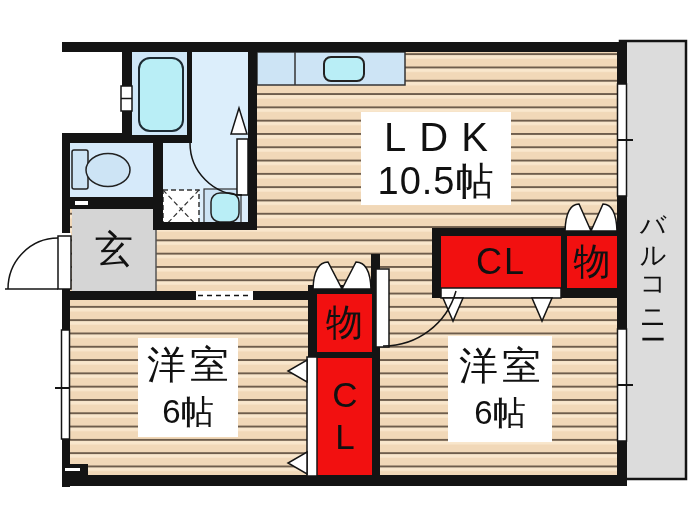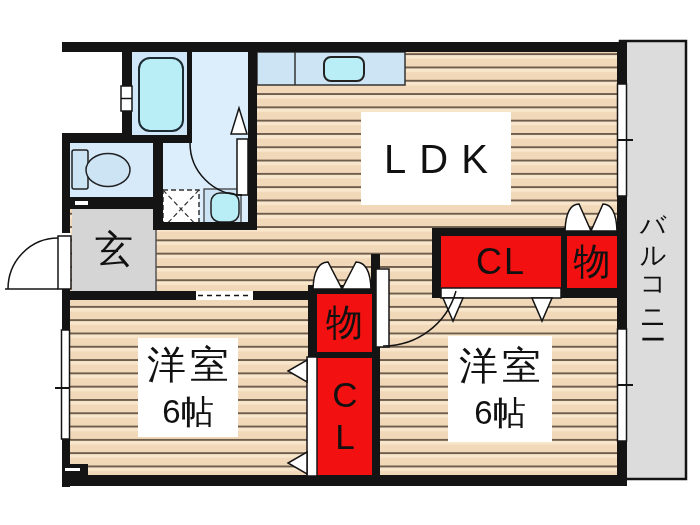--- a/index.html
+++ b/index.html
@@ -154,20 +154,21 @@
 
     <g>
       <rect x="196" y="291" width="57" height="9" fill="#ffffff"></rect>
       <line x1="198" y1="295.5" x2="251" y2="295.5" stroke="#141414" stroke-width="1.5" stroke-dasharray="5,4"></line>
     </g>
   </svg>
 
   <div class="lbl whitebox" id="ldk-label" style="left:361px;top:100px;width:150px;height:93px;margin-top:12px;">
     <div class="stack">
       <span class="name">LDK</span>
+      <span class="size">10.5帖</span>
     </div>
   </div>
 
   <div class="lbl whitebox room2" id="bedroom-left-label" style="left:138px;top:338px;width:100px;height:99px;">
     <div class="stack">
       <span class="name">洋室</span>
       <span class="size">6帖</span>
     </div>
   </div>
 

